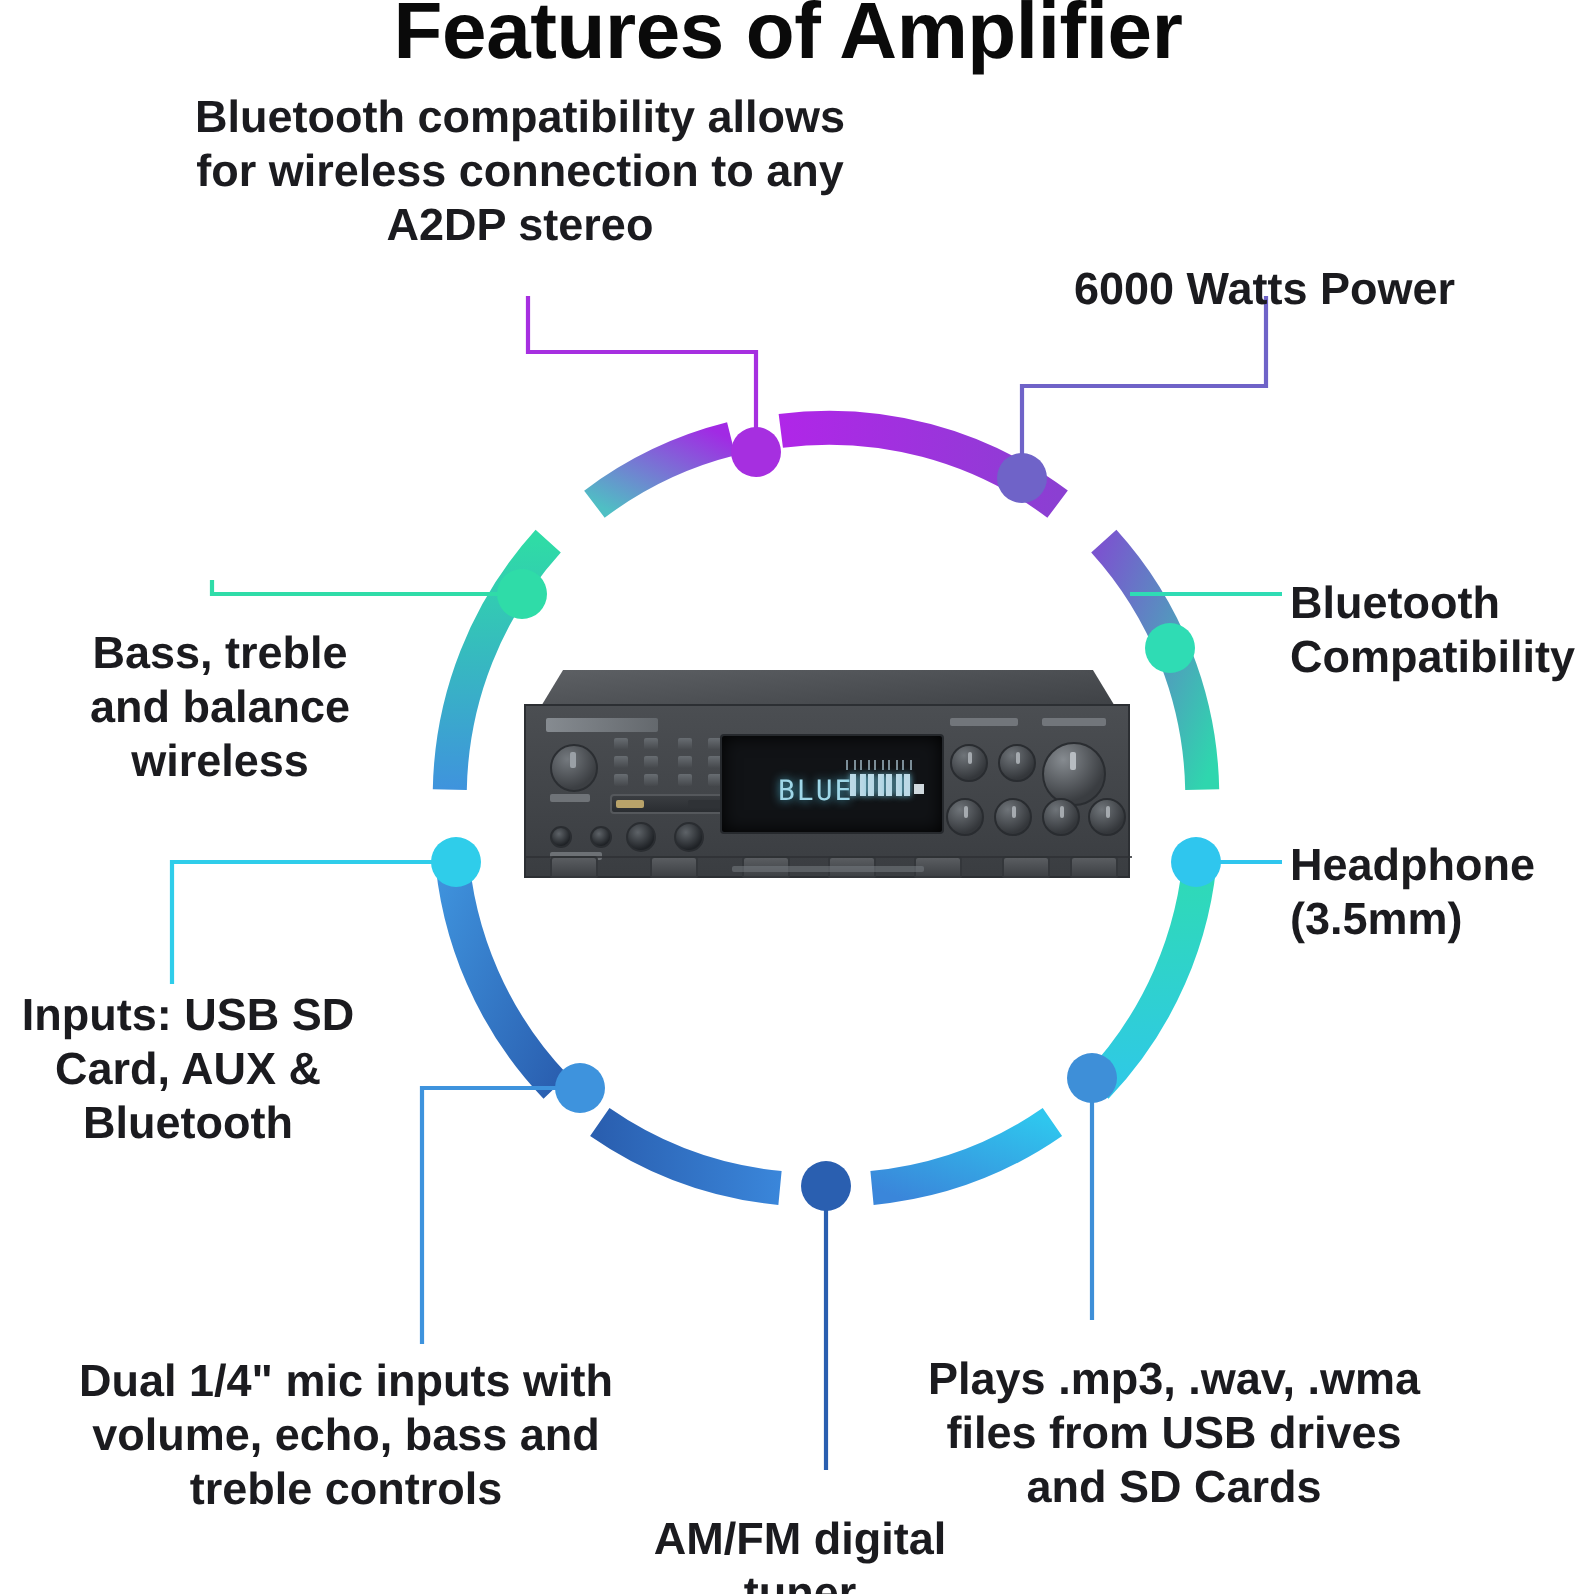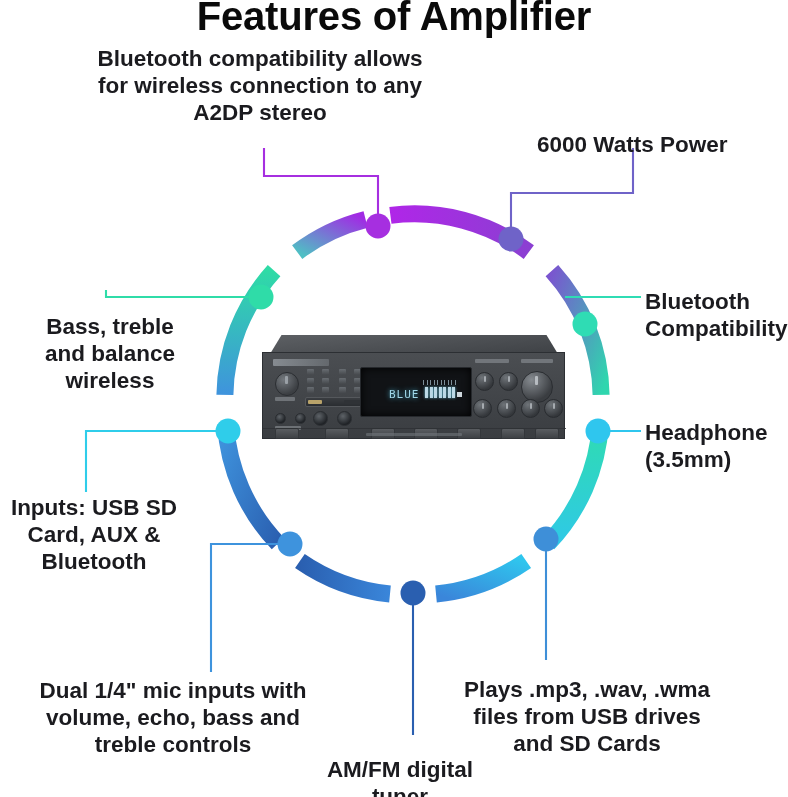--- a/index.html
+++ b/index.html
@@ -44,21 +44,21 @@
   .jack{position:absolute;top:58px;width:13px;height:13px;border-radius:50%;
       background:radial-gradient(circle at 38% 32%,#5e6368,#1f2226 72%);
       border:1px solid #2a2d31;}
   .jack.sm{width:9px;height:9px;top:60px;}
   .botbtn{position:absolute;top:75px;width:22px;height:9px;border-radius:2px 2px 1px 1px;
       background:linear-gradient(180deg,#5a5d61,#3e4145);border:1px solid #34373b;}
   .screen{position:absolute;left:97px;top:14px;width:110px;height:48px;
       background:#111316;border:1px solid #26292d;border-radius:2px;
       box-shadow:inset 0 0 9px #000;}
   .vfd{position:absolute;left:28px;top:20px;font-family:"DejaVu Sans Mono",monospace;
-      font-size:11px;letter-spacing:1px;color:#9fd7e8;text-shadow:0 0 5px #4fb9d6;}
+      font-size:14px;letter-spacing:1px;color:#9fd7e8;text-shadow:0 0 5px #4fb9d6;}
   .bars{position:absolute;left:64px;top:19px;display:flex;gap:1.5px;}
   .bars b{width:3px;height:11px;background:#bcd9e6;box-shadow:0 0 3px #6fc0d8;}
   .tickrow{position:absolute;left:62px;top:12px;display:flex;gap:2.5px;}
   .tickrow b{width:1px;height:5px;background:#7c8e98;}
   .dotlt{position:absolute;right:9px;top:24px;width:5px;height:5px;background:#cfd8dd;}
   .rknob{position:absolute;border-radius:50%;
       background:radial-gradient(circle at 35% 28%,#6f7479,#34373b 72%);
       border:1px solid #292c30;}
   .rknob:after{content:"";position:absolute;left:50%;top:3px;width:2px;height:6px;
       margin-left:-1px;background:#a5aaaf;border-radius:1px;}

